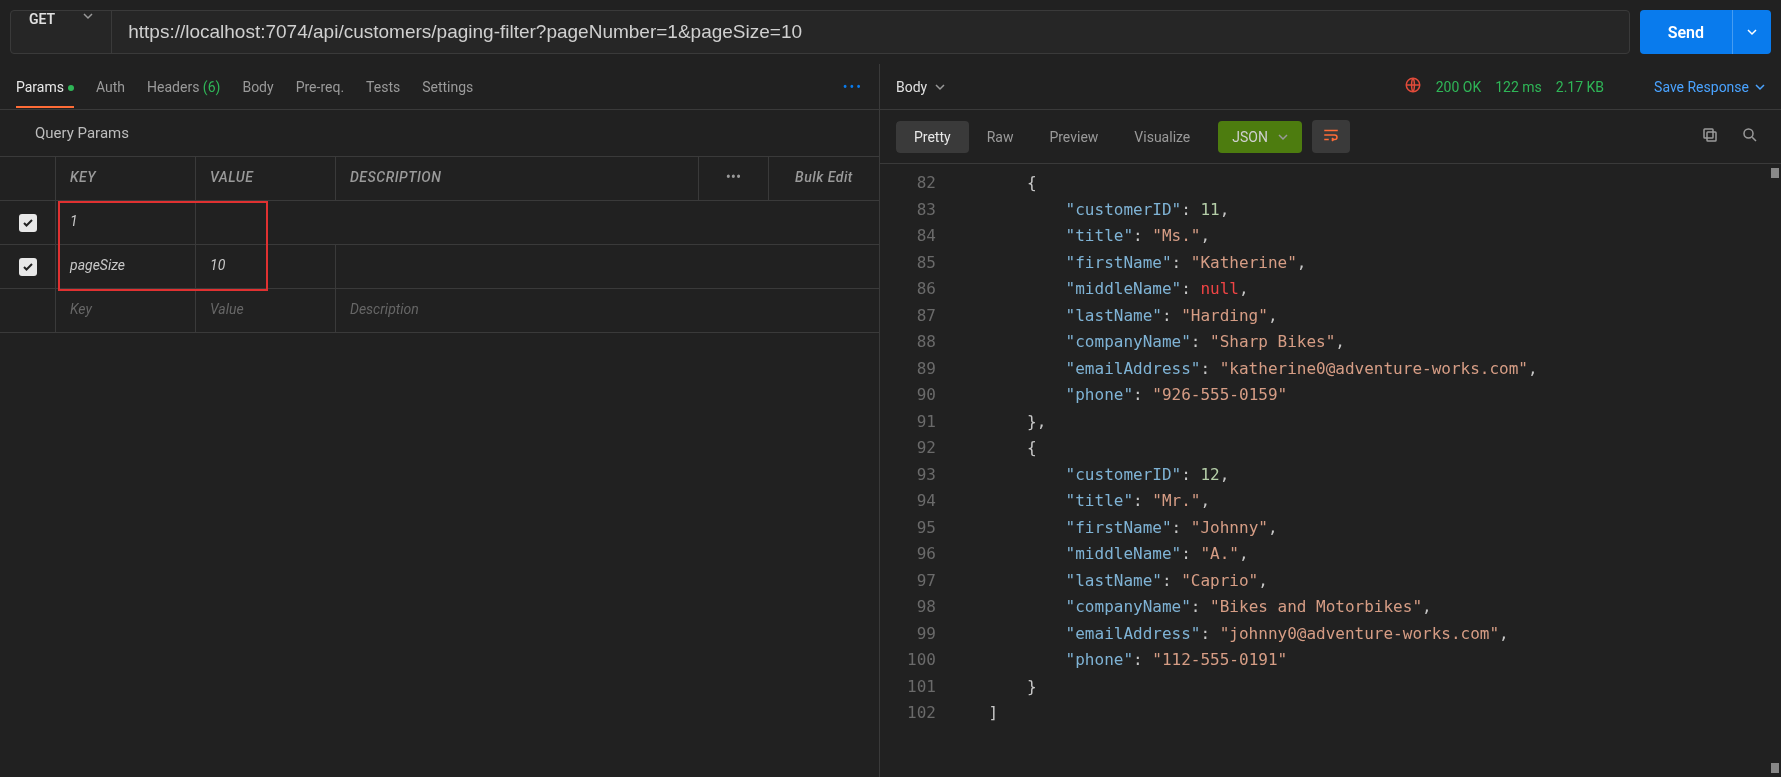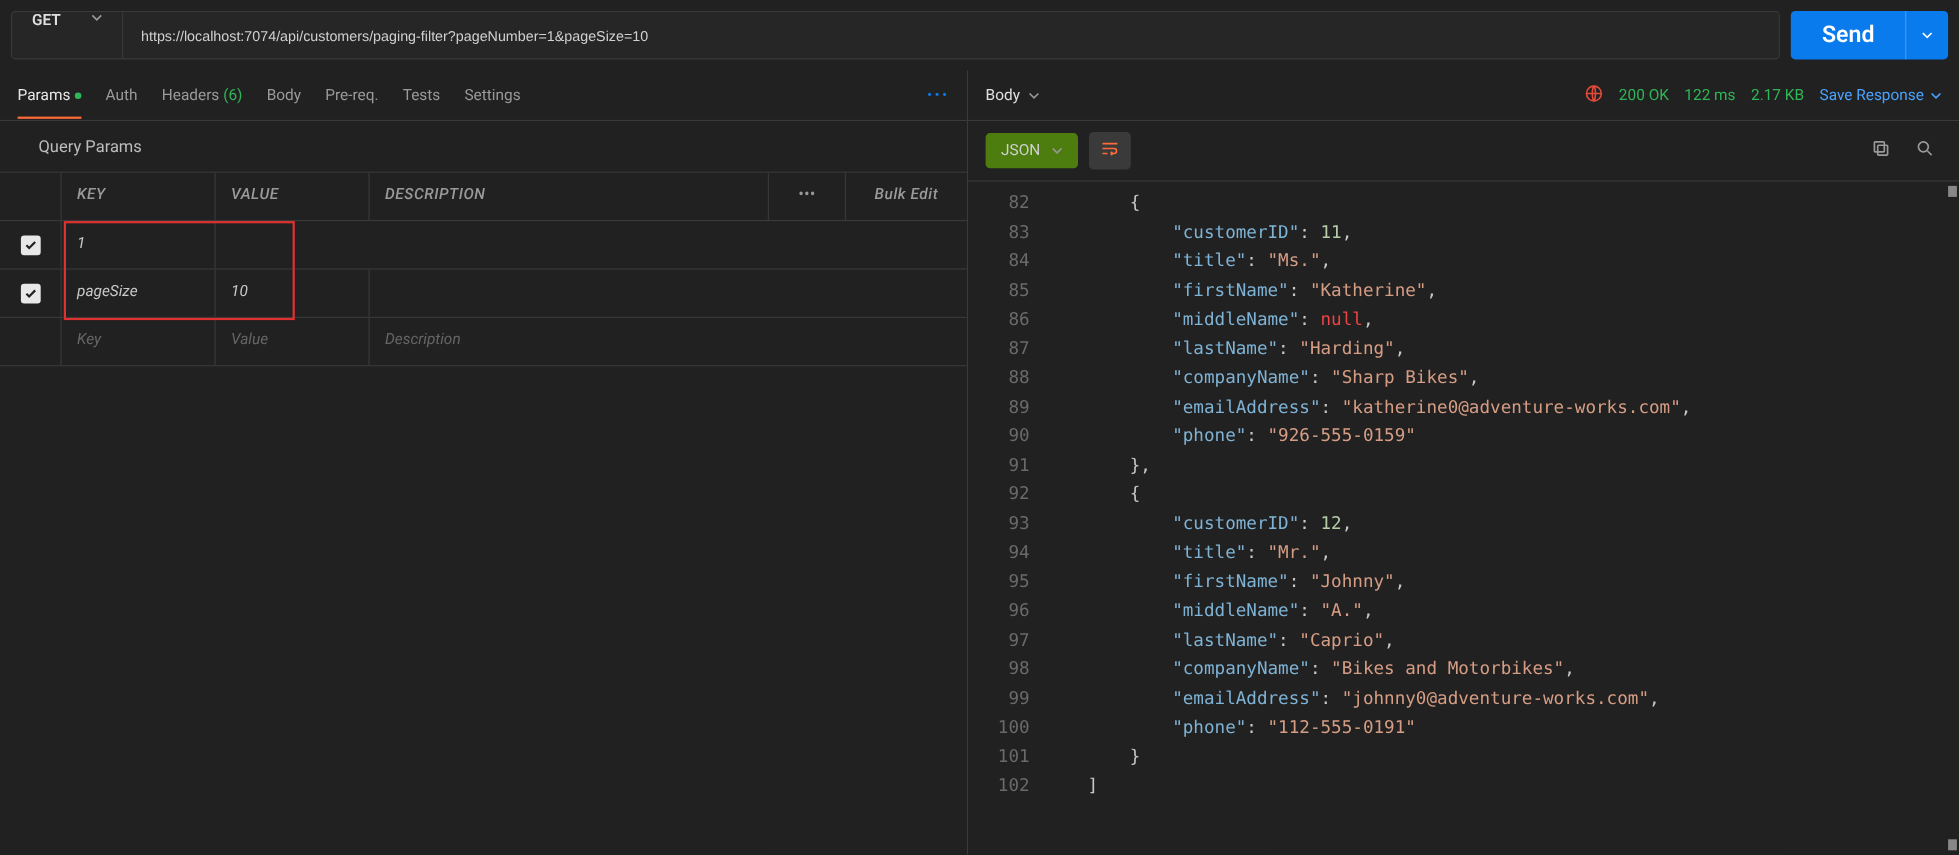--- a/index.html
+++ b/index.html
@@ -43,36 +43,36 @@
     width: 10px; height: 10px;
     display: inline-block;
   }
   .chevron svg { display:block; }
   .url-input {
     flex: 1;
     background: transparent;
     border: none;
     color: #d0d0d0;
     padding: 0 16px;
-    font-size: 13px;
+    font-size: 19px;
     outline: none;
   }
   .send-btn {
     display: flex;
     align-items: center;
     background: #097bed;
     color: #fff;
     border-radius: 4px;
     overflow: hidden;
     cursor: pointer;
   }
   .send-btn .label {
     padding: 0 28px;
     font-weight: 600;
-    font-size: 21px;
+    font-size: 16px;
   }
   .send-btn .dd {
     padding: 0 14px;
     border-left: 1px solid rgba(255,255,255,0.25);
     height: 100%;
     display: flex;
     align-items: center;
   }
 
   
@@ -184,21 +184,21 @@
   }
   .resp-head .body-dd {
     color:#e0e0e0;
     cursor:pointer;
     display:flex;align-items:center;gap:8px;
   }
   .resp-head .spacer{flex:1;}
   .globe { color:#e24b3a; }
   .status-code { color:#2fb657; }
   .meta { color:#2fb657; }
-  .save-resp { color:#4aa3ff; cursor:pointer; display:flex;align-items:center;gap:6px; }
+  .save-resp { color:#4aa3ff; cursor:pointer; display:flex;align-items:center;gap:6px;margin-left:36px; }
 
   
   .resp-toolbar {
     display:flex;
     align-items:center;
     padding:10px 16px;
     gap:10px;
     border-bottom:1px solid #3a3a3a;
   }
   .seg {
@@ -391,20 +391,26 @@
         <span>Save Response</span>
         <span class="chevron">
           <svg viewBox="0 0 10 10">
               <path d="M1 3 L5 7 L9 3" stroke="#4aa3ff" stroke-width="1.5" fill="none"></path>
             </svg>
         </span>
       </span>
     </div>
 
     <div class="resp-toolbar">
+      <div class="seg">
+        <span class="opt active">Pretty</span>
+        <span class="opt">Raw</span>
+        <span class="opt">Preview</span>
+        <span class="opt">Visualize</span>
+      </div>
       <div class="format-dd">
         <span>JSON</span>
         <span class="chevron">
           <svg viewBox="0 0 10 10">
               <path d="M1 3 L5 7 L9 3" stroke="#999" stroke-width="1.5" fill="none"></path>
             </svg>
         </span>
       </div>
       <div class="wrap-btn">
         <svg width="18" height="14" viewBox="0 0 24 18" fill="none" stroke="currentColor" stroke-width="2">

